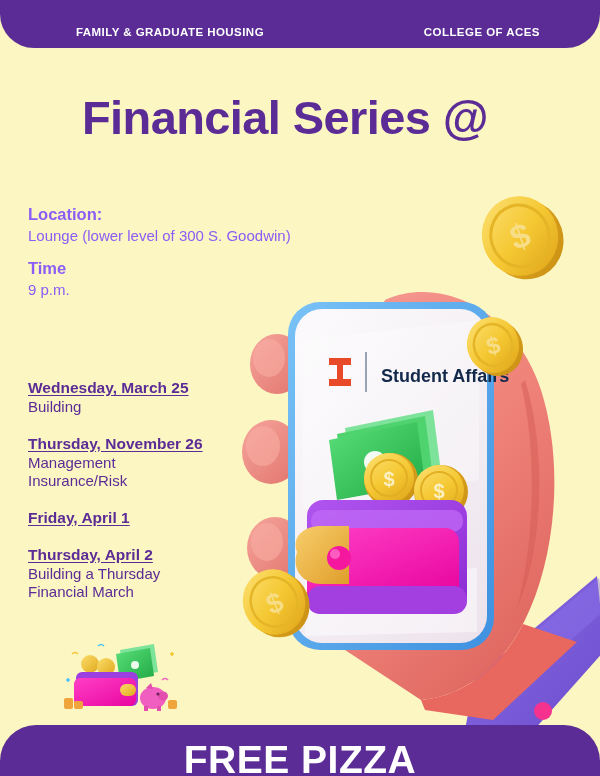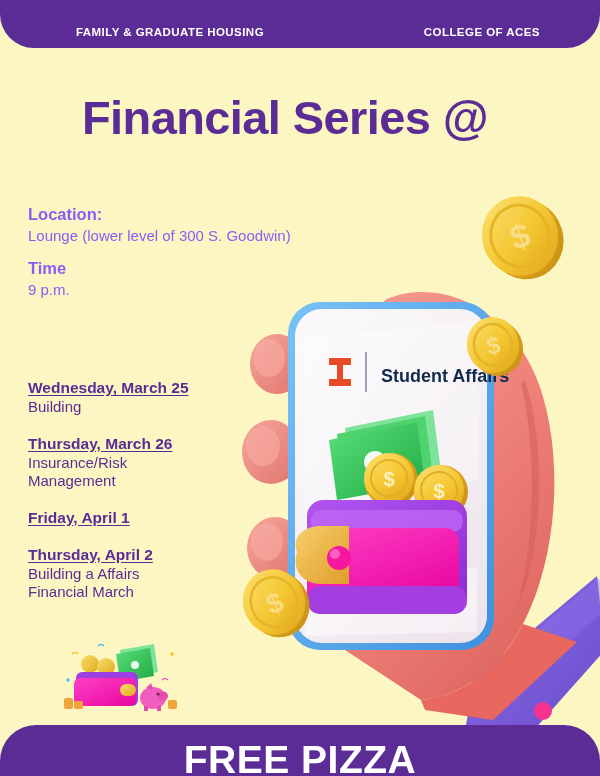--- a/index.html
+++ b/index.html
@@ -307,30 +307,30 @@
     <div class="lbl">Time</div>
     <div class="val">9 p.m.</div>
   </div>
 
   <div class="schedule">
     <div class="ev">
       <div class="d">Wednesday, March 25</div>
       <div class="t">Building</div>
     </div>
     <div class="ev">
-      <div class="d">Thursday, March 26</div>
+      <div class="d">Thursday, November 26</div>
+      <div class="t">Management</div>
       <div class="t">Insurance/Risk</div>
-      <div class="t">Management</div>
     </div>
     <div class="ev">
       <div class="d">Friday, April 1</div>
     </div>
     <div class="ev">
       <div class="d">Thursday, April 2</div>
-      <div class="t">Building a Affairs</div>
+      <div class="t">Building a Thursday</div>
       <div class="t">Financial March</div>
     </div>
   </div>
 
   <div class="bottom-banner">
     <span>FREE PIZZA</span>
   </div>
 
 </div>
 

